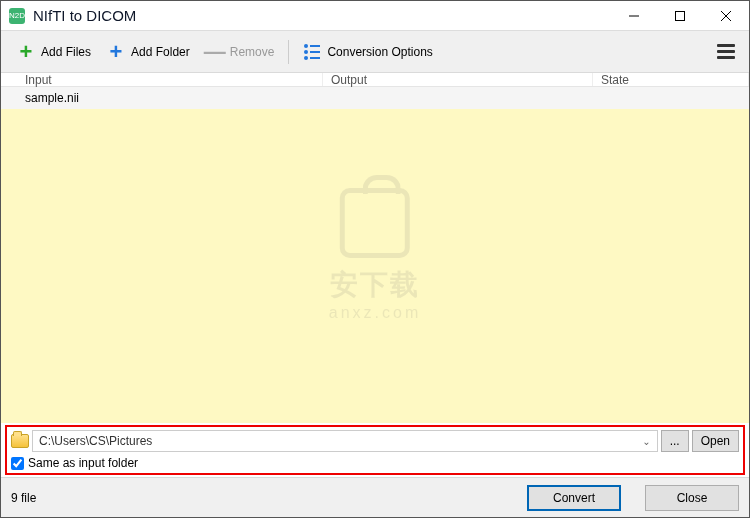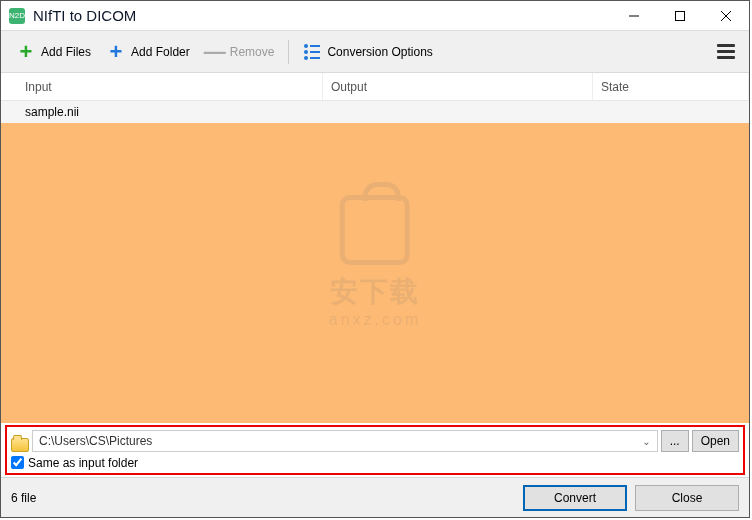--- a/index.html
+++ b/index.html
@@ -18,46 +18,46 @@
 .ico-plus-g { color: #2aa82a; font-size: 22px; font-weight: bold; line-height: 1; }
 .ico-plus-b { color: #2277dd; font-size: 22px; font-weight: bold; line-height: 1; }
 .ico-minus { color: #aaa; font-size: 22px; font-weight: bold; line-height: 1; }
 .ico-box { width: 14px; height: 14px; border: 2px solid #e85a2a; }
 .ico-opts { display: flex; flex-direction: column; gap: 2px; }
 .ico-opts span { display: flex; align-items: center; gap: 2px; }
 .ico-opts i { width: 4px; height: 4px; border-radius: 50%; background: #2277dd; }
 .ico-opts b { width: 10px; height: 2px; background: #2277dd; }
 .hamburger { margin-left: auto; display: flex; flex-direction: column; gap: 3px; padding: 6px; cursor: pointer; }
 .hamburger span { width: 18px; height: 3px; background: #333; border-radius: 1px; }
-.table-header { height: 28px; background: #fff; border-bottom: 1px solid #e5e5e5; display: flex; align-items: center; font-size: 12px; color: #555; text-align: center; }
+.table-header { height: 14px; background: #fff; border-bottom: 1px solid #e5e5e5; display: flex; align-items: center; font-size: 12px; color: #555; text-align: center; }
 .th { padding: 0 8px; border-right: 1px solid #eee; height: 100%; display: flex; align-items: center; }
 .th1 { width: 322px; padding-left: 24px; }
 .th2 { width: 270px; }
 .th3 { flex: 1; }
-.table-body { flex: 1; background: #fdba74; position: relative; overflow: hidden; text-align: center; }
+.table-body { flex: 1; background: #fef9c3; position: relative; overflow: hidden; text-align: center; }
 .row { height: 22px; display: flex; align-items: center; font-size: 12px; padding-left: 24px; background: #f5f5f5; }
 .watermark { position: absolute; top: 50%; left: 50%; transform: translate(-50%, -50%); opacity: 0.12; display: flex; flex-direction: column; align-items: center; color: #666; pointer-events: none; }
 .watermark .bag { width: 70px; height: 70px; border: 5px solid #666; border-radius: 10px; position: relative; margin-bottom: 8px; }
 .watermark .bag::before { content: ""; position: absolute; top: -18px; left: 18px; width: 28px; height: 14px; border: 5px solid #666; border-bottom: none; border-radius: 14px 14px 0 0; }
 .watermark .name { font-size: 28px; font-weight: bold; letter-spacing: 2px; }
 .watermark .url { font-size: 16px; letter-spacing: 3px; }
 .save-section { border: 2px solid #e00; margin: 2px 4px 2px 4px; padding: 3px 4px 3px 4px; background: #fff; }
 .save-label { font-size: 12px; margin-bottom: 3px; }
-.save-row { display: flex; align-items: flex-end; gap: 3px; }
+.save-row { display: flex; align-items: center; gap: 3px; }
 .folder-ico { width: 18px; height: 14px; background: linear-gradient(180deg, #ffe08a, #f5c23b); border: 1px solid #c9a227; border-radius: 2px; position: relative; }
 .folder-ico::before { content: ""; position: absolute; top: -4px; left: 1px; width: 7px; height: 4px; background: #ffe08a; border: 1px solid #c9a227; border-bottom: none; border-radius: 2px 2px 0 0; }
 .path-combo { flex: 1; height: 22px; border: 1px solid #ccc; background: #fff; font-size: 12px; padding: 0 20px 0 6px; position: relative; display: flex; align-items: center; color: #333; }
 .path-combo .chev { position: absolute; right: 6px; top: 5px; font-size: 10px; color: #666; }
 .sbtn { height: 22px; padding: 0 8px; border: 1px solid #adadad; background: #e1e1e1; font-size: 12px; cursor: pointer; }
-.check-row { display: flex; align-items: flex-start; gap: 4px; margin-top: 4px; font-size: 12px; }
+.check-row { display: flex; align-items: flex-end; gap: 4px; margin-top: 4px; font-size: 12px; }
 .check-row input { width: 13px; height: 13px; }
 .footer { height: 40px; background: #f0f0f0; border-top: 1px solid #dadada; display: flex; align-items: center; padding: 0 10px; }
 .file-count { font-size: 12px; color: #000; }
 .footer .spacer { flex: 1; }
-.fbtn { width: 104px; height: 26px; border: 1px solid #adadad; background: #e1e1e1; font-size: 12px; margin-left: 8px; cursor: pointer; }
+.fbtn { width: 94px; height: 26px; border: 1px solid #adadad; background: #e1e1e1; font-size: 12px; margin-left: 24px; cursor: pointer; }
 .fbtn.primary { border: 2px solid #0066b5; background: #e1e1e1; }
 </style>
 </head>
 <body>
 
 <div class="window">
 
   <div class="titlebar">
     <div class="app-icon">N2D</div>
     <div class="title">NIfTI to DICOM</div>
@@ -146,19 +146,19 @@
       <button class="sbtn">...</button>
       <button class="sbtn">Open</button>
     </div>
     <label class="check-row">
       <input type="checkbox" checked="" style="">
       <span>Same as input folder</span>
     </label>
   </div>
 
   <div class="footer">
-    <div class="file-count">6 file</div>
+    <div class="file-count">9 file</div>
     <div class="spacer"></div>
     <button class="fbtn primary">Convert</button>
     <button class="fbtn">Close</button>
   </div>
 
 </div>
 
 </body></html>

